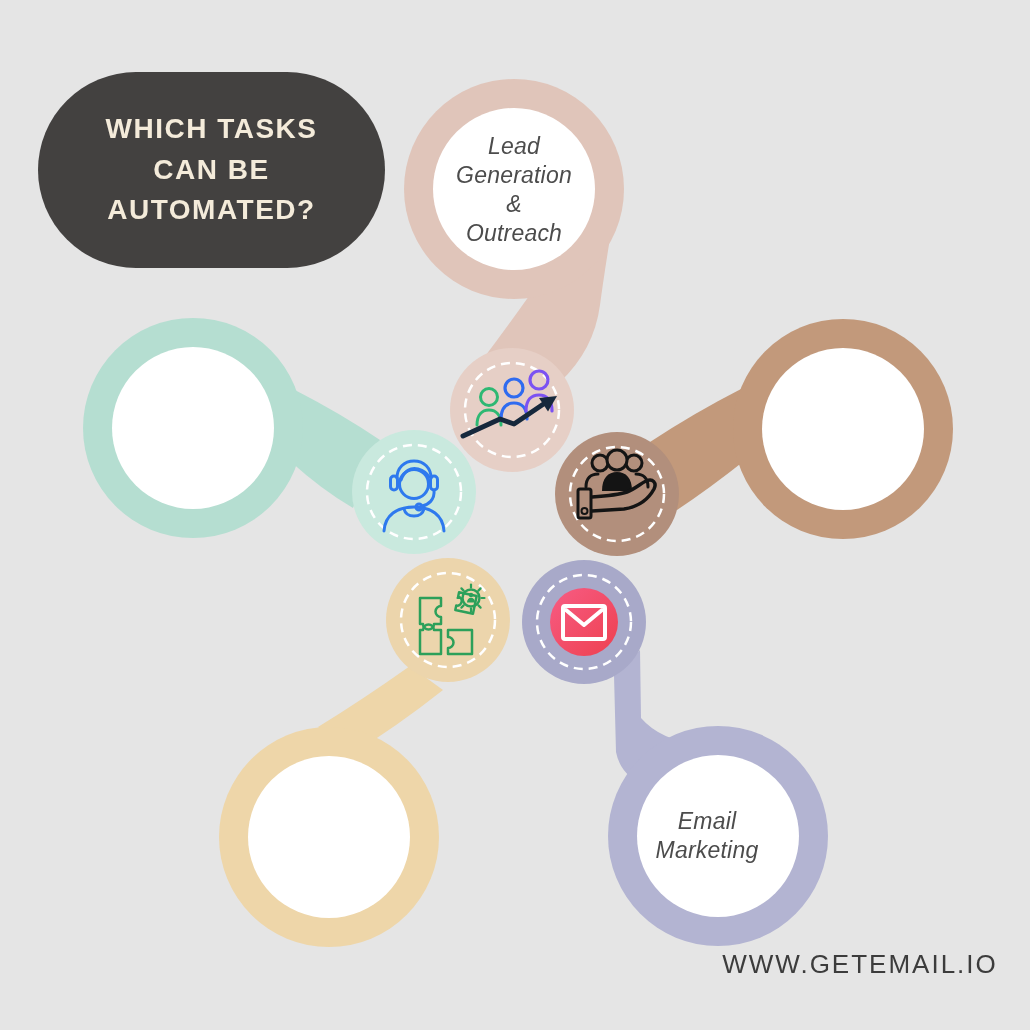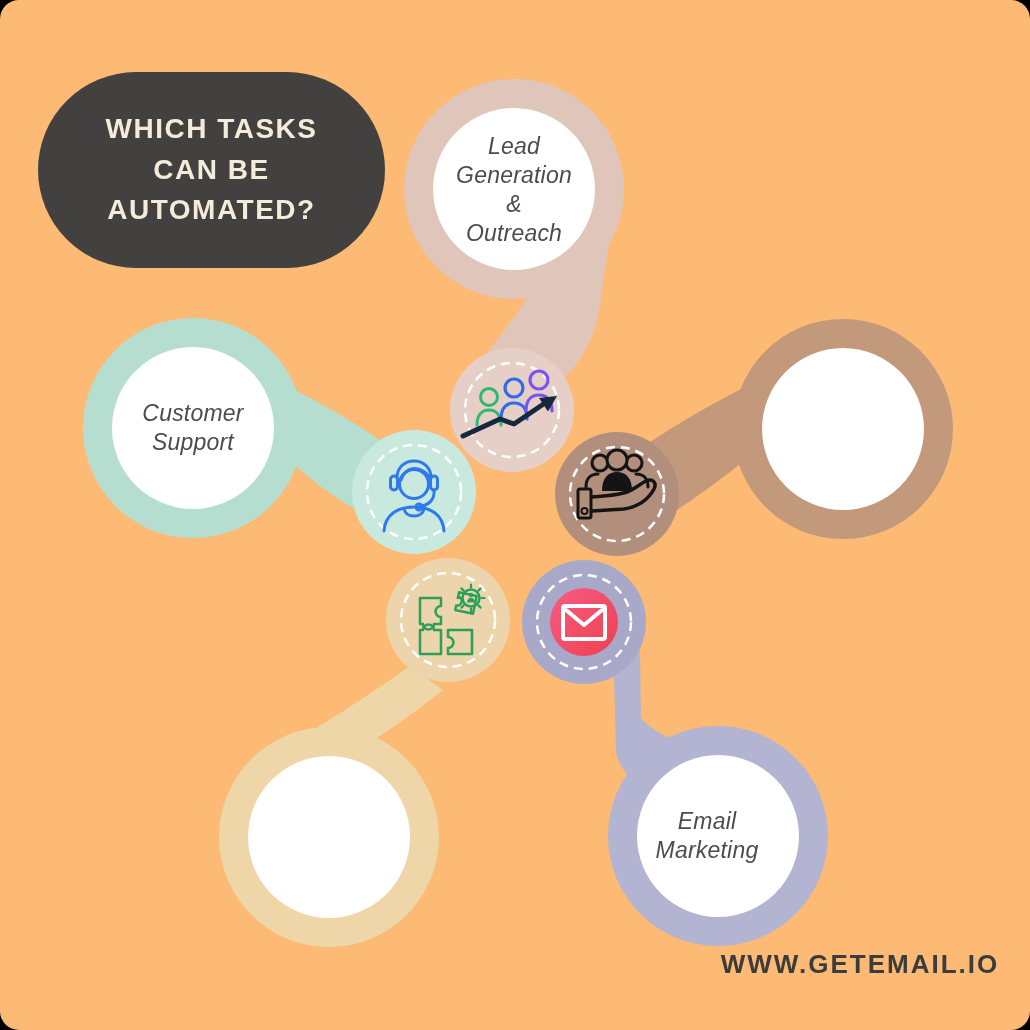--- a/index.html
+++ b/index.html
@@ -1,18 +1,18 @@
 <!DOCTYPE html>
 <html><head>
 <meta charset="utf-8">
 <style>
   html,body{margin:0;padding:0;background:#000;}
   .canvas{
-    position:relative;width:1030px;height:1030px;background:#fdba74;
-    font-family:"Liberation Sans",sans-serif;overflow:hidden;border-radius:19px;
+    position:relative;width:1030px;height:1030px;background:#e5e5e5;
+    font-family:"Liberation Sans",sans-serif;overflow:hidden;
   }
   .diagram-svg{position:absolute;left:0;top:0;}
   .title-pill{
     position:absolute;left:38px;top:72px;width:347px;height:196px;
     background:#434140;border-radius:98px;
     display:flex;align-items:center;justify-content:center;
   }
   .title-text{
     color:#f4ebda;font-size:28px;font-weight:bold;letter-spacing:1.5px;
     line-height:1.45;text-align:center;white-space:pre-line;
@@ -24,21 +24,20 @@
   }
   .label-lead{left:404px;top:130px;width:220px;height:120px;}
   .label-support{left:83px;top:398px;width:220px;height:60px;}
   .label-crm{left:733px;top:399px;width:220px;height:60px;}
   .label-hr{left:219px;top:807px;width:220px;height:60px;}
   .label-email{left:608px;top:806px;width:198px;height:60px;}
   .footer-url{
     position:absolute;left:700px;top:946px;width:320px;height:36px;
     color:#3c3c3c;font-size:26px;letter-spacing:2px;text-align:center;
     line-height:36px;
-    font-weight:bold;
   }
 </style>
 </head>
 <body>
 
 <div class="canvas">
 
   <svg class="diagram-svg" width="1030" height="1030" viewBox="0 0 1030 1030">
     <defs>
       <linearGradient id="emailGrad" x1="0" y1="0" x2="1" y2="1">
@@ -155,20 +154,18 @@
   <div class="title-pill">
     <div class="title-text">WHICH TASKS
 CAN BE
 AUTOMATED?</div>
   </div>
 
   <div class="node-label label-lead">Lead
 Generation
 &amp;
 Outreach</div>
-  <div class="node-label label-support">Customer
-Support</div>
   <div class="node-label label-email">Email
 Marketing</div>
 
   <div class="footer-url">WWW.GETEMAIL.IO</div>
 
 </div>
 
 </body></html>

